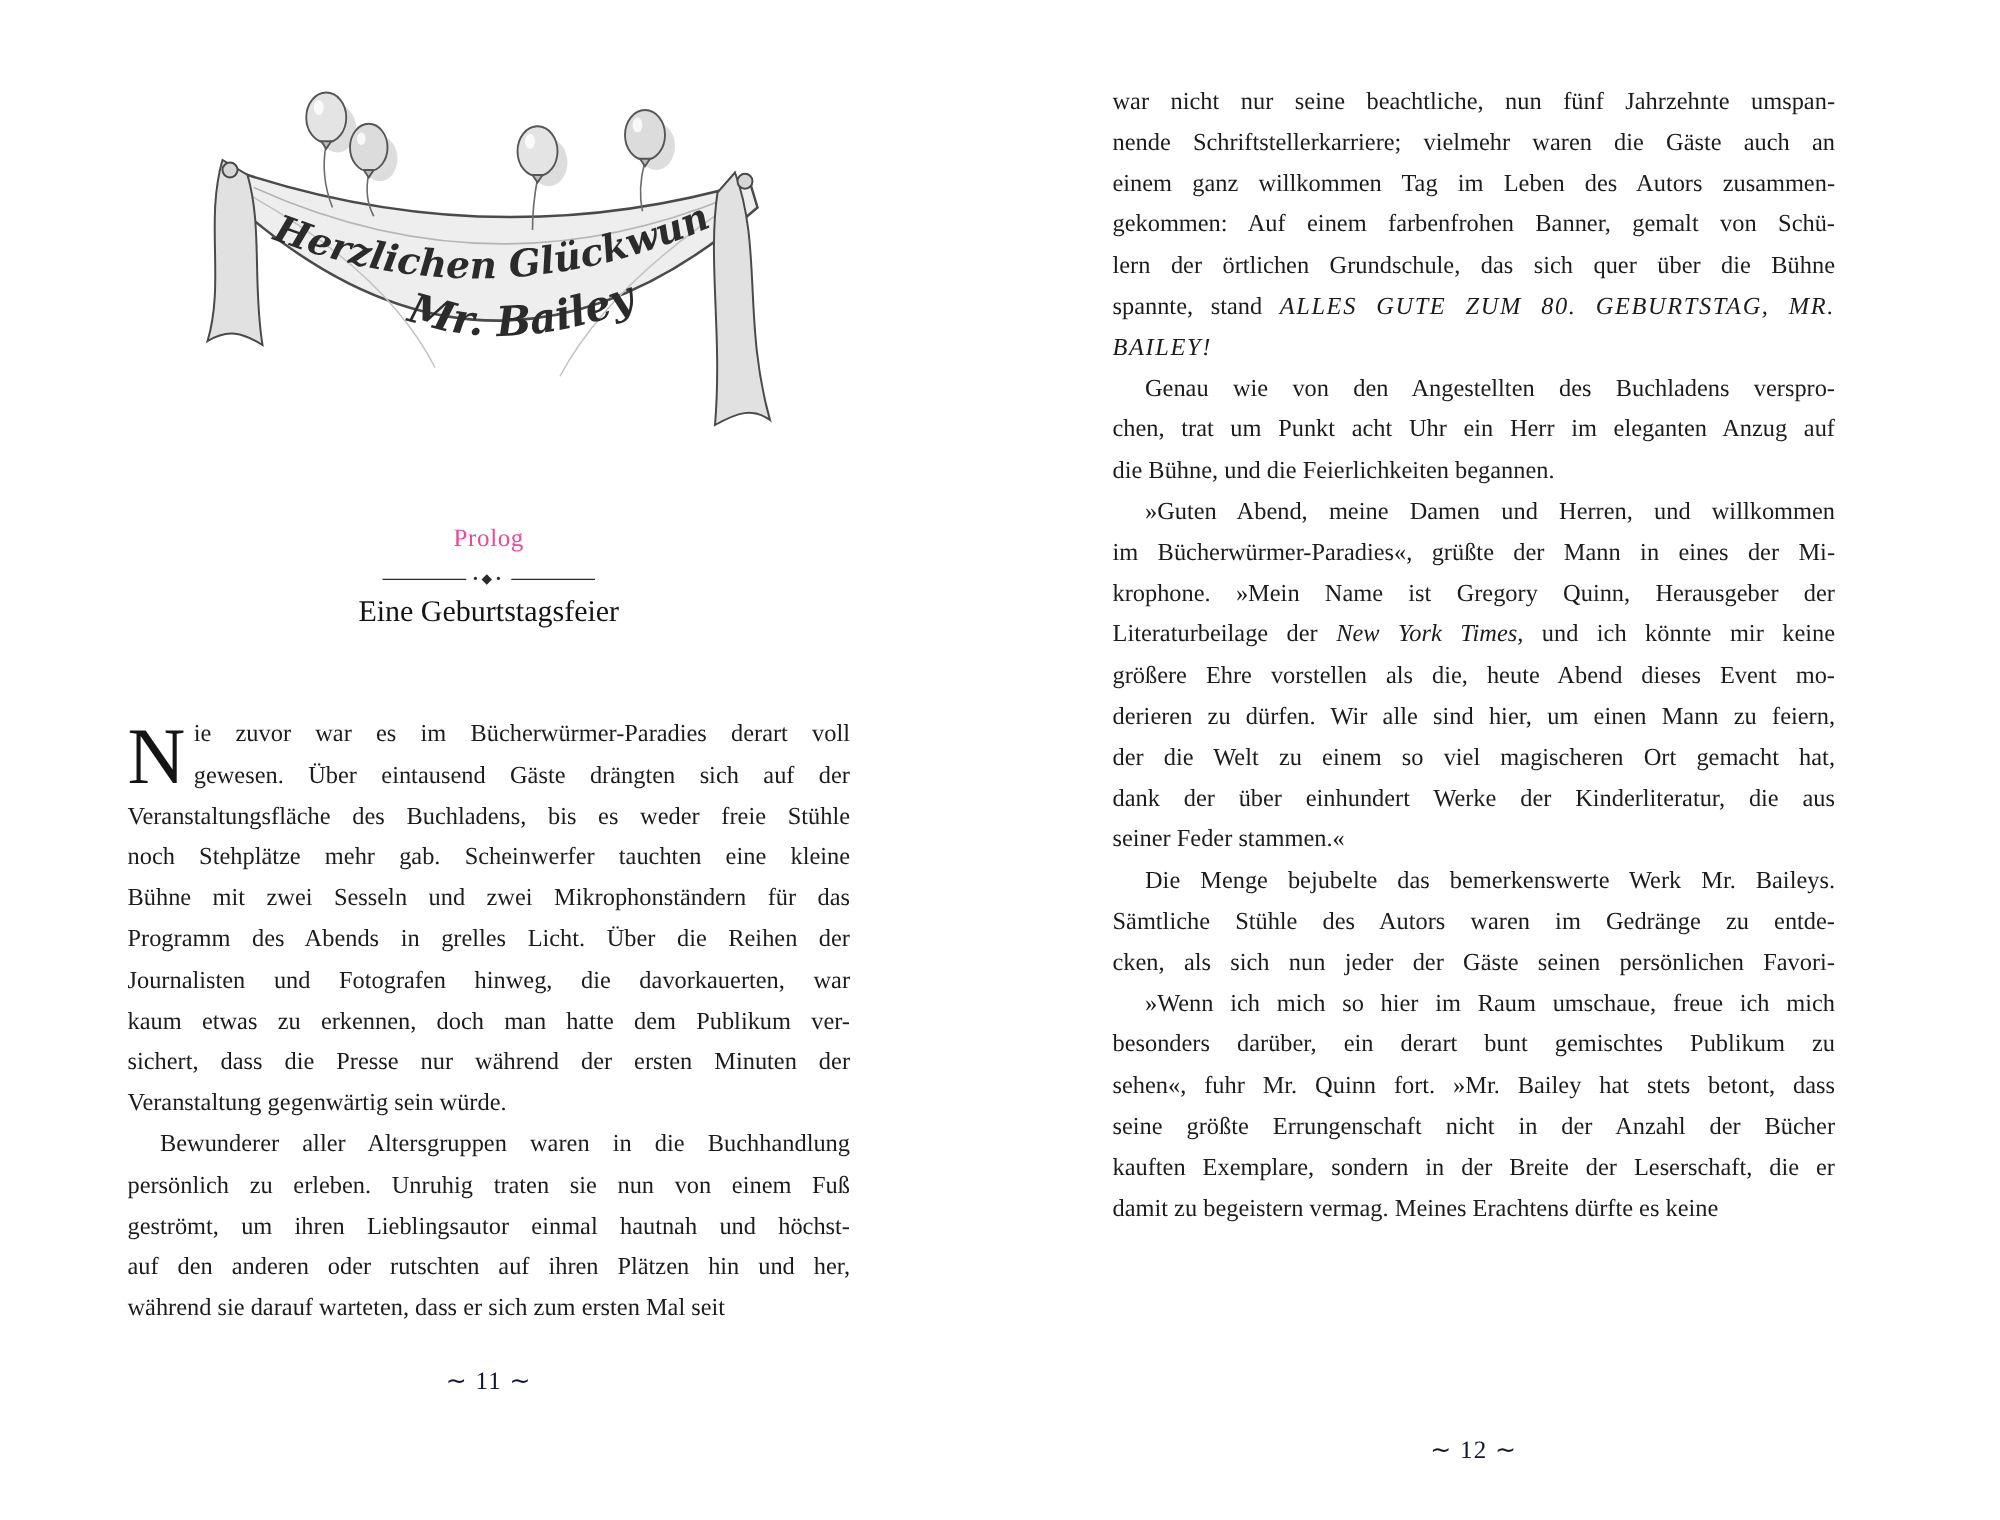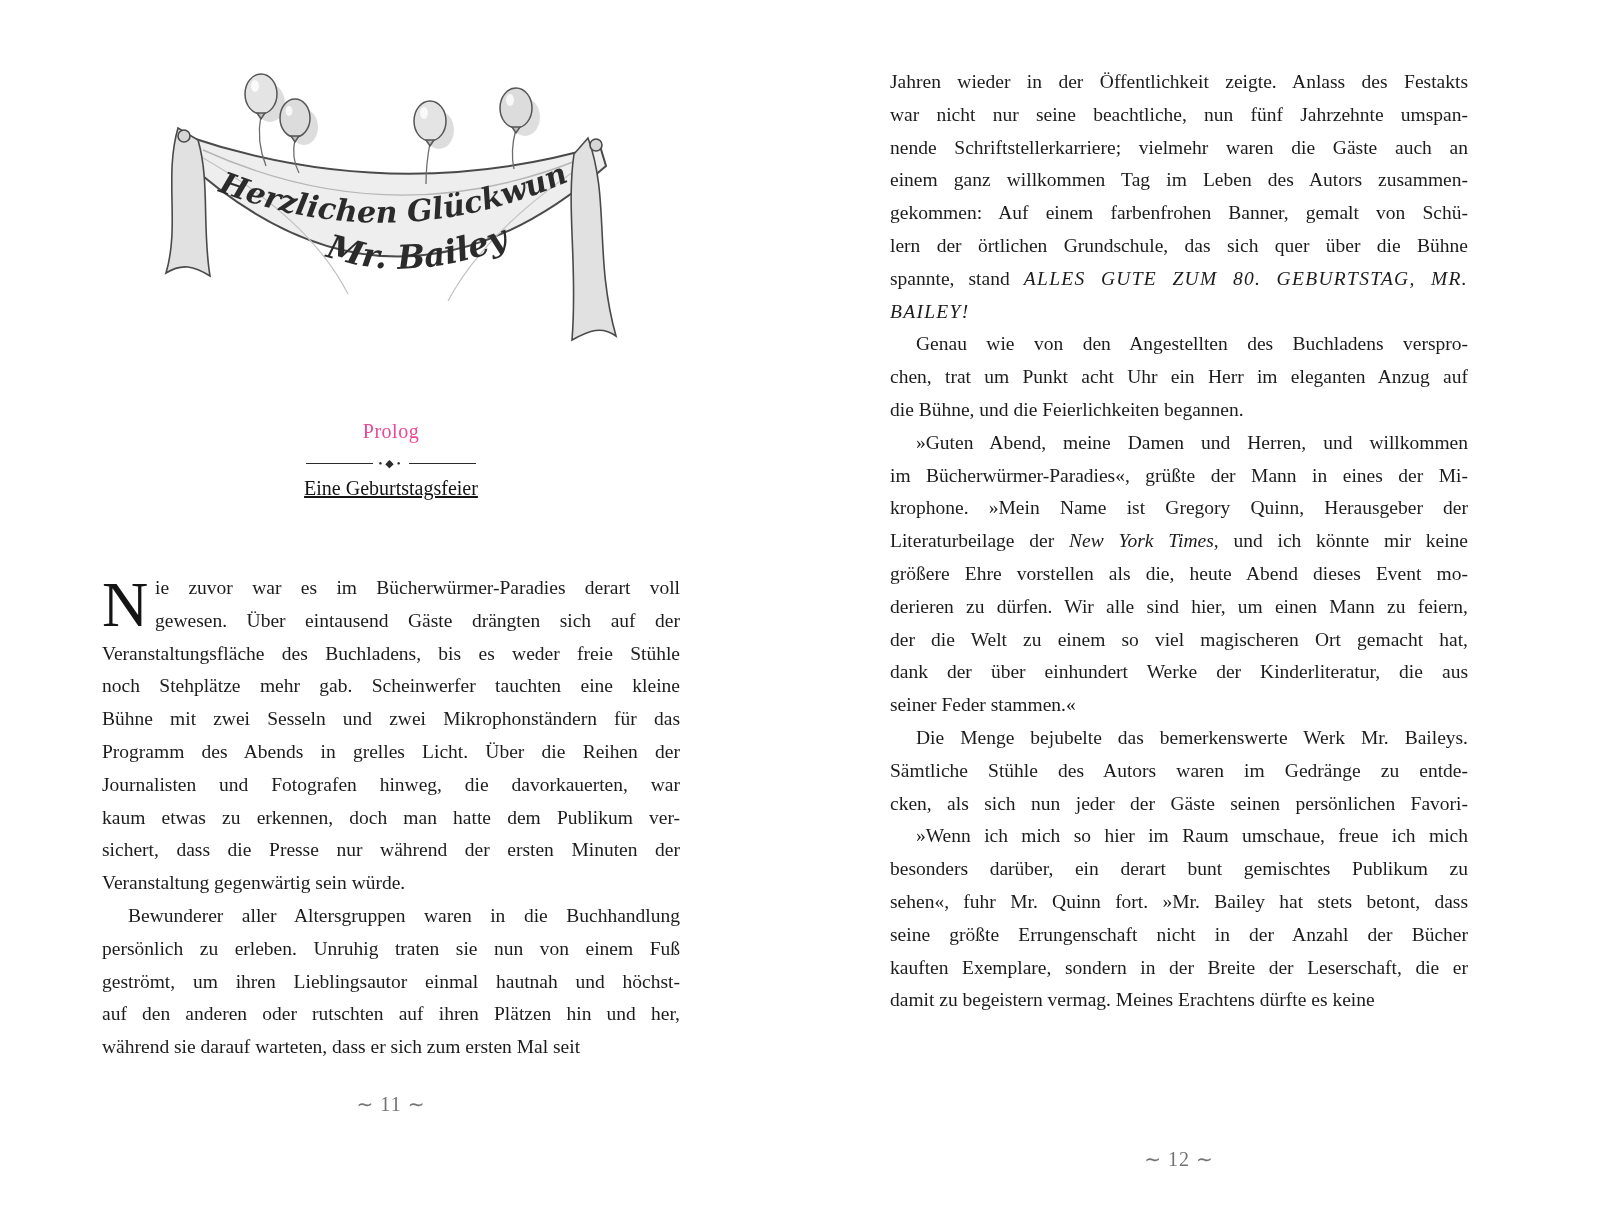--- a/index.html
+++ b/index.html
@@ -30,24 +30,24 @@
   }
   .em{font-style:italic;}
   .caps{letter-spacing:1.3px;}
 
   
   .heading-area{position:absolute;left:102px;top:420px;width:578px;text-align:center;}
   .prolog{font-size:20px;letter-spacing:.5px;color:#ec4899;}
   .divider{display:flex;align-items:center;justify-content:center;margin:14px auto 8px auto;width:170px;}
   .divider .rule{flex:1;border-top:1.4px solid #2b2b2b;height:0;}
   .divider .orn{font-size:11px;letter-spacing:3px;padding:0 5px;color:#2b2b2b;line-height:12px;}
-  .chapter-title{font-size:20px;margin-top:6px;color:#141414;text-decoration:underline;}
+  .chapter-title{font-size:24px;margin-top:6px;color:#141414;}
 
   
-  .footer{position:absolute;width:578px;text-align:center;font-size:20px;letter-spacing:1px;color:#737373;}
+  .footer{position:absolute;width:578px;text-align:center;font-size:20px;letter-spacing:1px;color:#0f172a;}
   #footer-left{left:102px;top:1092px;}
   #footer-right{left:890px;top:1147px;}
 
   
   .illus{position:absolute;left:158px;top:66px;width:474px;height:296px;}
 </style>
 </head>
 <body>
 
 <div class="book">
@@ -143,21 +143,20 @@
           <div class="line last">während sie darauf warteten, dass er sich zum ersten Mal seit</div>
         </div>
       </div>
 
     <div id="footer-left" class="footer">∼ 11 ∼</div>
   </div>
 
   <div>
     <div id="right-body" class="body-block">
         <div class="para">
-          <div class="line">Jahren wieder in der Öffentlichkeit zeigte. Anlass des Festakts</div>
           <div class="line">war nicht nur seine beachtliche, nun fünf Jahrzehnte umspan-</div>
           <div class="line">nende Schriftstellerkarriere; vielmehr waren die Gäste auch an</div>
           <div class="line">einem ganz willkommen Tag im Leben des Autors zusammen-</div>
           <div class="line">gekommen: Auf einem farbenfrohen Banner, gemalt von Schü-</div>
           <div class="line">lern der örtlichen Grundschule, das sich quer über die Bühne</div>
           <div class="line"><span>spannte, stand </span><span class="em caps">ALLES GUTE ZUM 80. GEBURTSTAG, MR.</span></div>
           <div class="line last"><span class="em caps">BAILEY!</span></div>
         </div>
         <div class="para">
           <div class="line indent">Genau wie von den Angestellten des Buchladens verspro-</div>

